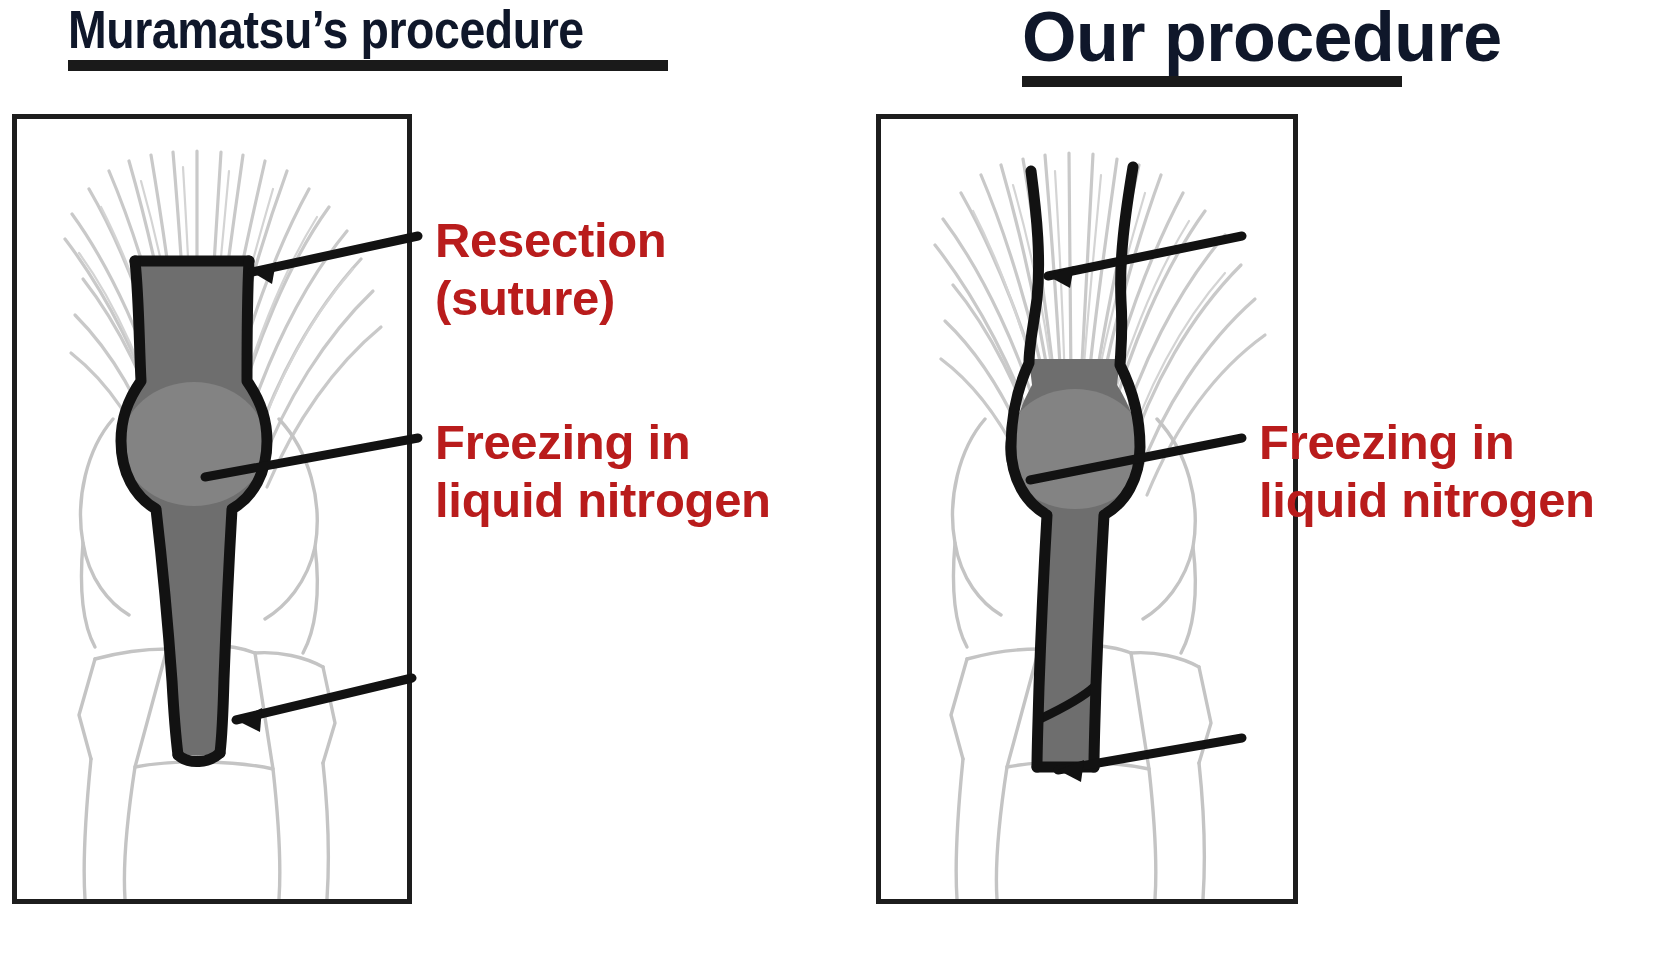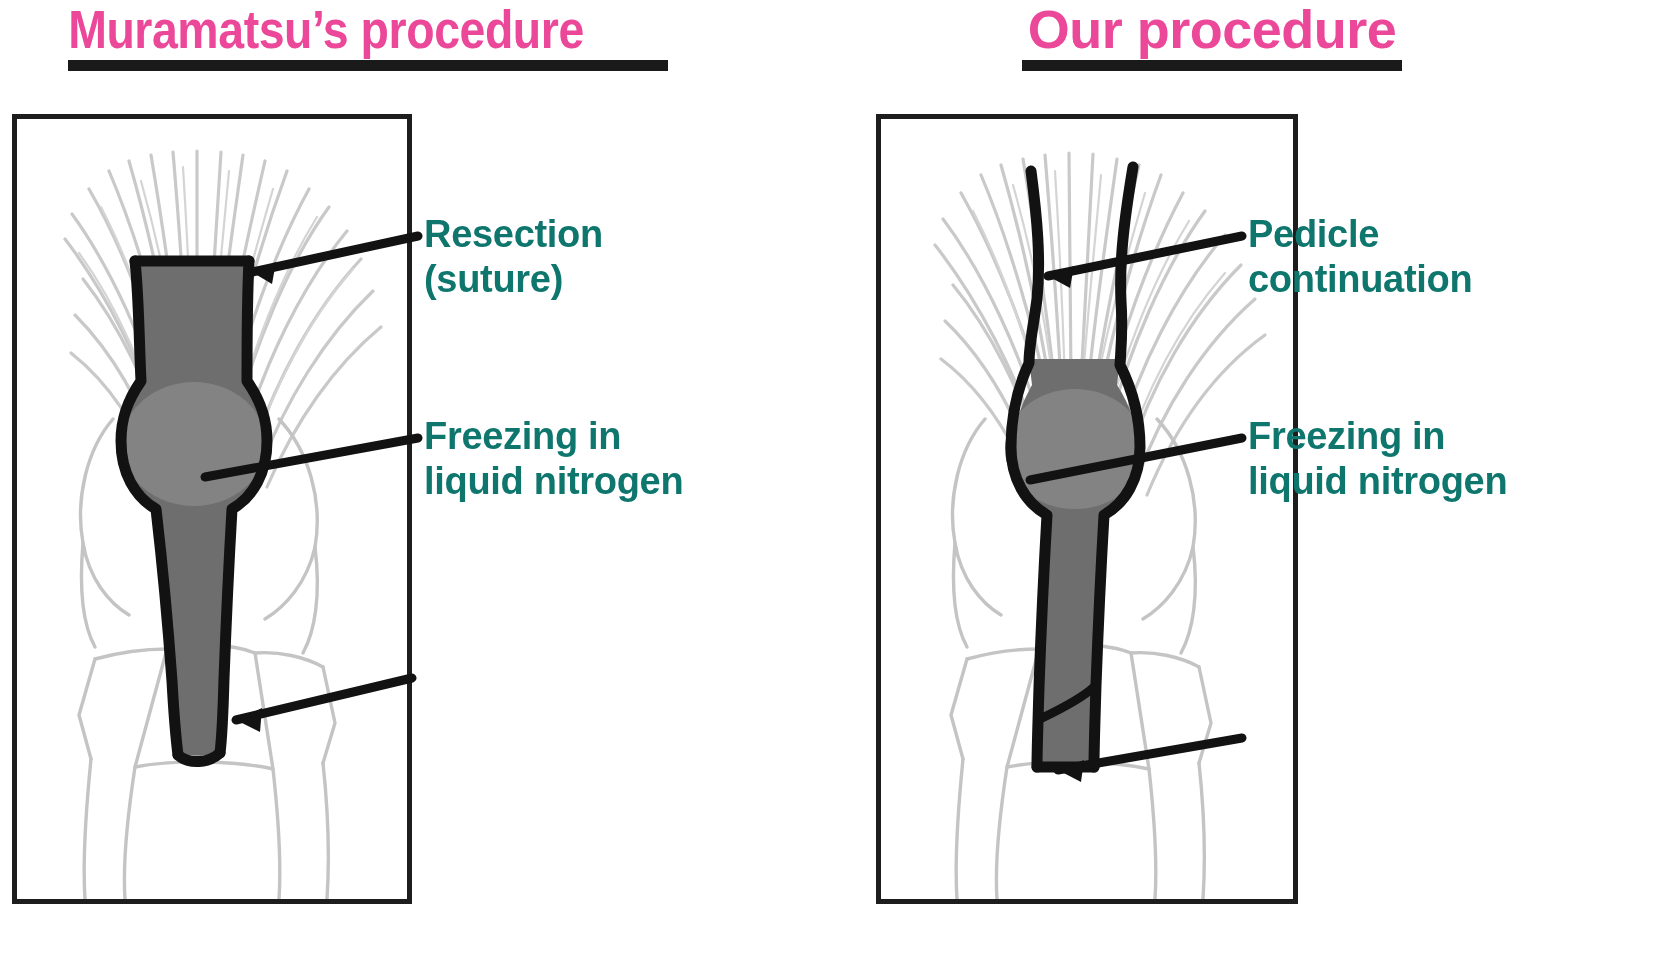--- a/index.html
+++ b/index.html
@@ -8,33 +8,32 @@
     width:1677px;height:972px;position:relative;overflow:hidden;
     font-family:"Liberation Sans","DejaVu Sans",sans-serif;
     -webkit-font-smoothing:antialiased;
   }
   .figure{position:absolute;inset:0;}
 
   
   .title{
     position:absolute;
     font-weight:bold;
-    color:#ec4899;
+    color:#0f172a;
     white-space:nowrap;
     letter-spacing:-0.5px;
-    text-align:center;
   }
   .title .txt{display:block;line-height:1.0;}
   .title .rule{
     display:block;background:#1a1a1a;margin-top:4px;
   }
   #title-left{left:68px;top:2px;font-size:54px;}
   #title-left .txt{transform:scaleX(0.86);transform-origin:left center;}
   #title-left .rule{width:600px;height:11px;}
-  #title-right{left:1022px;top:2px;font-size:54px;}
+  #title-right{left:1022px;top:2px;font-size:70px;}
   #title-right .txt{transform:scaleX(1.0);transform-origin:left center;}
   #title-right .rule{width:380px;height:11px;}
 
   
   .panel{
     position:absolute;
     border:5px solid #1d1d1d;
     background:#ffffff;
     box-sizing:border-box;
     overflow:hidden;
@@ -42,25 +41,26 @@
   #panel-left{left:12px;top:114px;width:400px;height:790px;}
   #panel-right{left:876px;top:114px;width:422px;height:790px;}
   .panel svg{position:absolute;left:0;top:0;width:100%;height:100%;display:block;}
 
   
   .overlay{position:absolute;left:0;top:0;width:1677px;height:972px;pointer-events:none;}
 
   .label{
     position:absolute;
     font-weight:bold;
-    color:#0f766e;
-    font-size:38px;
+    color:#b91c1c;
+    font-size:49px;
     line-height:1.18;
     letter-spacing:-0.3px;
     white-space:pre;
+    margin-left:11px;
   }
   #label-resection{left:424px;top:212px;}
   #label-freeze-left{left:424px;top:414px;}
   #label-tendon{left:418px;top:652px;}
   #label-pedicle{left:1248px;top:212px;}
   #label-freeze-right{left:1248px;top:414px;}
   #label-osteotomy{left:1248px;top:712px;}
 </style>
 </head>
 <body>
@@ -293,20 +293,18 @@
     </g>
   </svg>
 
   <div class="label" id="label-resection">Resection
 (suture)</div>
 
   <div class="label" id="label-freeze-left">Freezing in
 liquid nitrogen</div>
 
 
-  <div class="label" id="label-pedicle">Pedicle
-continuation</div>
 
   <div class="label" id="label-freeze-right">Freezing in
 liquid nitrogen</div>
 
 
 </div>
 
 </body></html>

